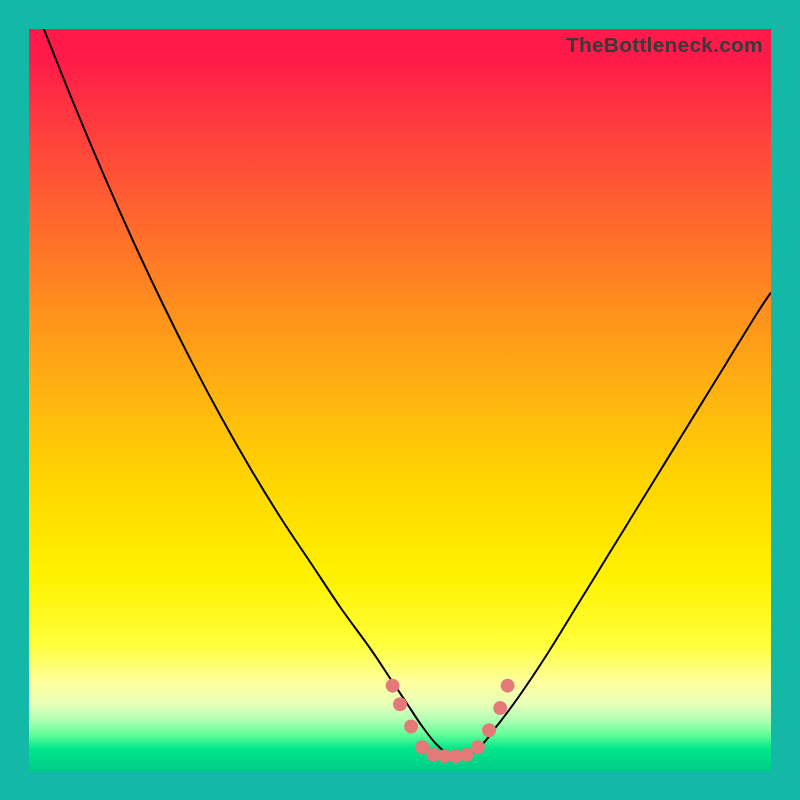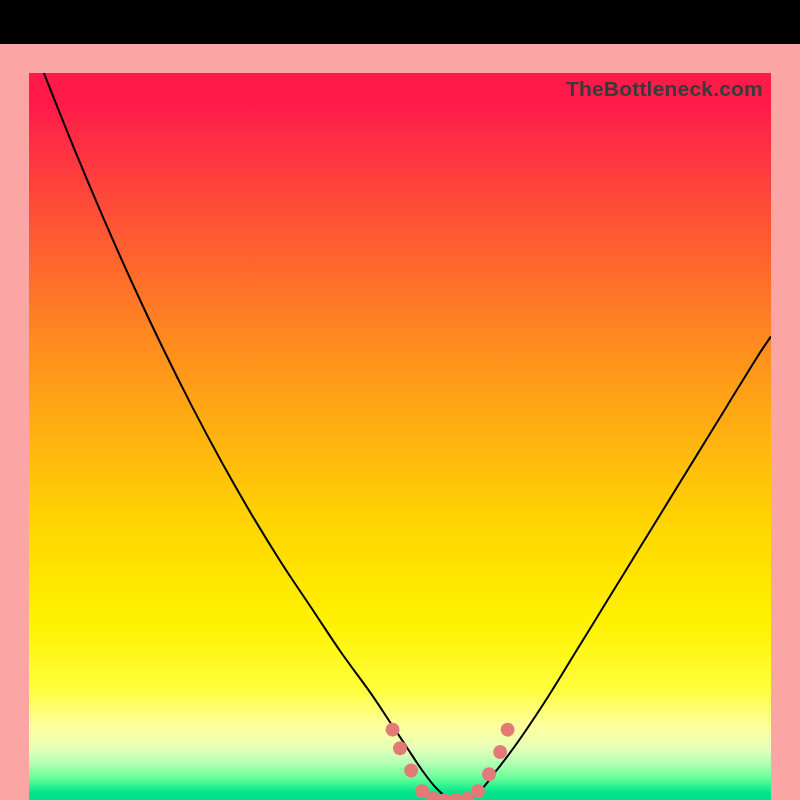--- a/index.html
+++ b/index.html
@@ -7,22 +7,21 @@
     padding: 0;
     width: 800px;
     height: 800px;
     overflow: hidden;
     background: #000;
     font-family: Arial, Helvetica, sans-serif;
   }
   .frame {
     position: absolute;
     inset: 0;
-    background: #fca5a5;
-    margin-top: 44px;
+    background: #14b8a6;
   }
   .plot-area {
     position: absolute;
     left: 29px;
     top: 29px;
     width: 742px;
     height: 742px;
     overflow: hidden;
   }
   .gradient-bg {

